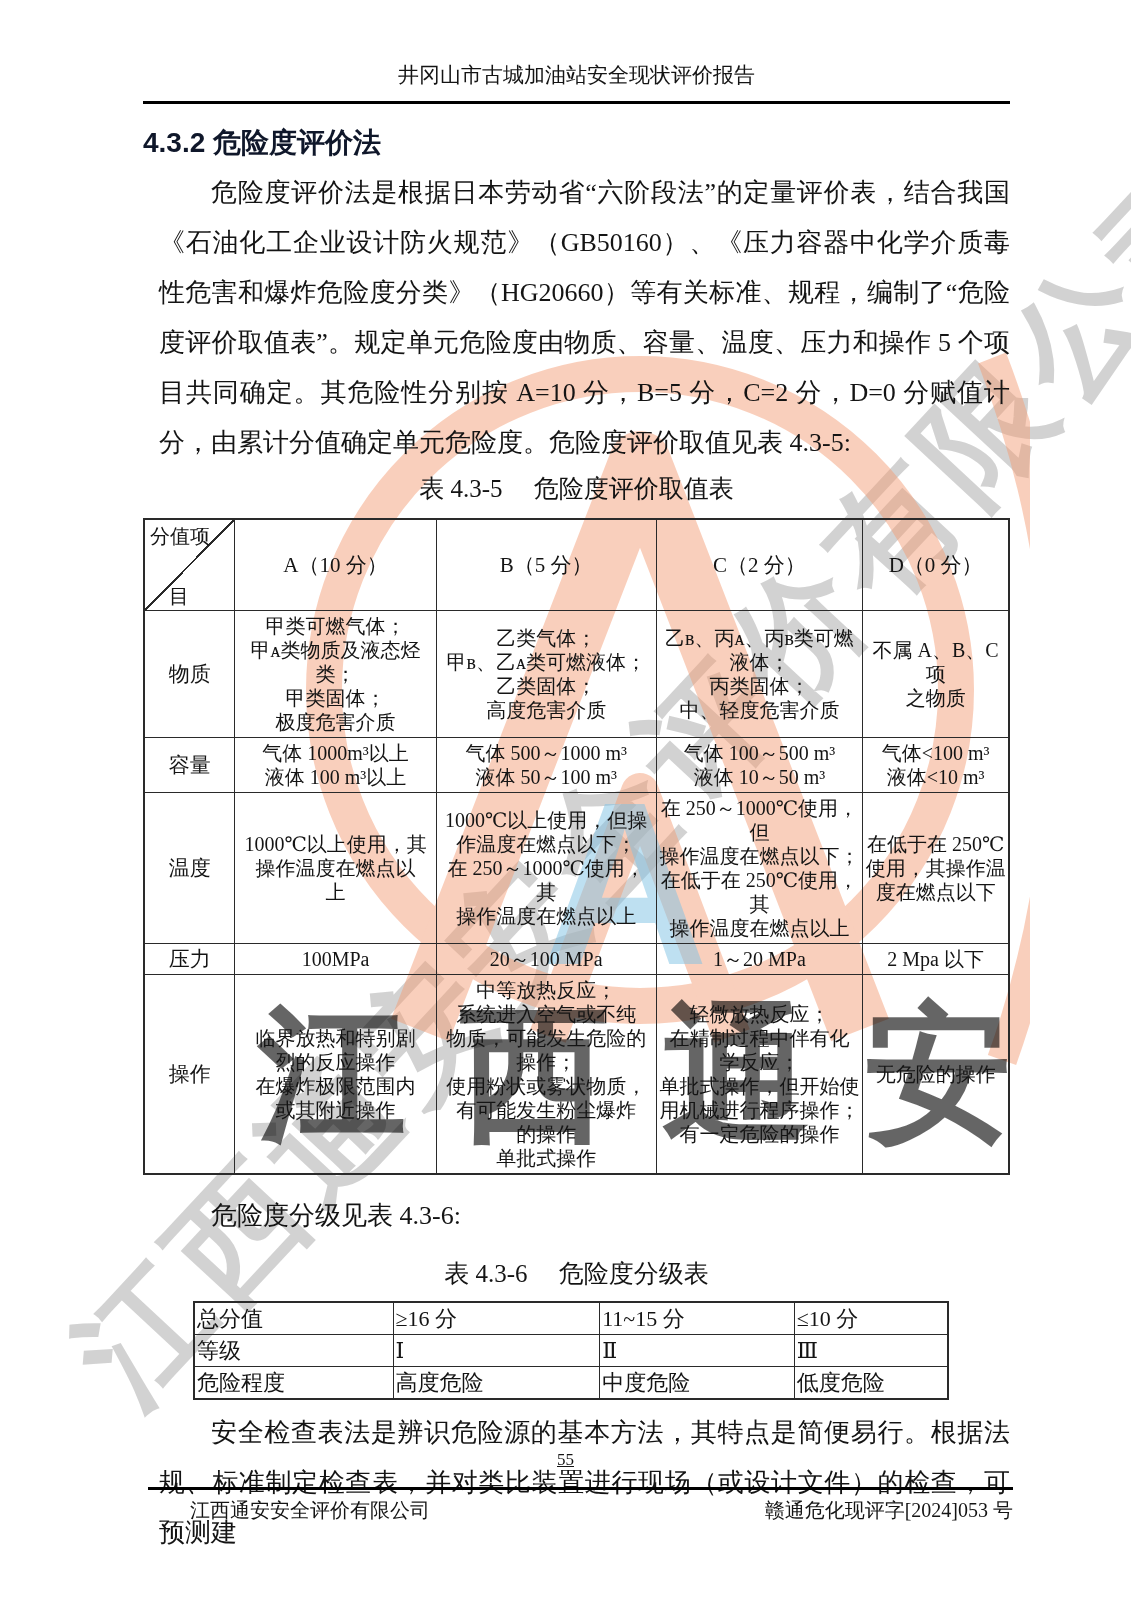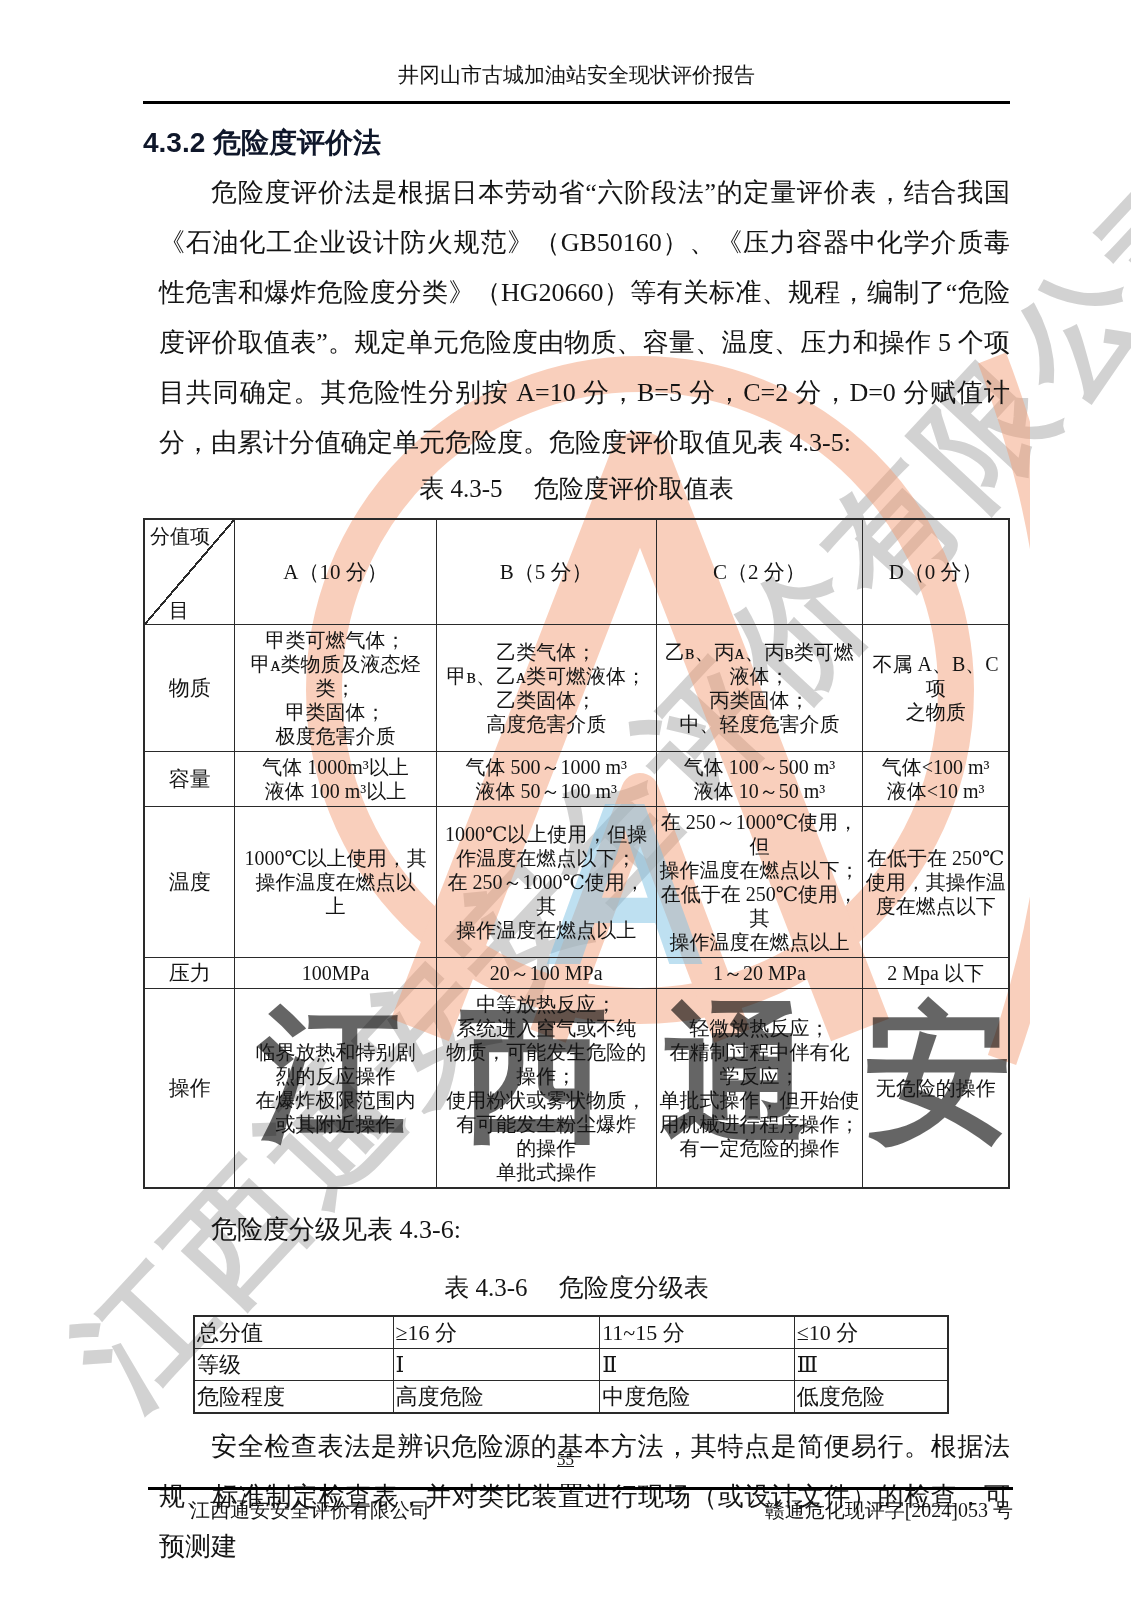--- a/index.html
+++ b/index.html
@@ -28,21 +28,21 @@
   p.body{font-size:26px;line-height:50px;text-align:justify;text-indent:52px;margin:8px 0 0 16px;}
   p.note{font-size:26px;line-height:50px;text-indent:52px;margin:16px;}
   .caption{text-align:center;font-size:25px;line-height:34px;margin-top:4px;}
 
   table{border-collapse:collapse;}
   #t1{width:100%;margin-top:12px;border:2px solid #2a2a2a;table-layout:fixed;}
   #t1 td{border:1px solid #2a2a2a;text-align:center;vertical-align:middle;
          font-size:20px;line-height:24px;padding:3px 2px;white-space:pre-line;}
   #t1 tr.hdr td{height:54px;font-size:21px;}
   #t1 td.rowlab{font-size:21px;}
-  #t1 td.corner{position:relative;padding:16px;
+  #t1 td.corner{position:relative;padding:9px;
       background:linear-gradient(to bottom right,
         transparent calc(50% - 1px), #2a2a2a calc(50% - 1px),
         #2a2a2a calc(50% + 1px), transparent calc(50% + 1px));font-family:Liberation Serif, serif;}
   #t1 td.corner .c1{position:absolute;top:4px;left:5px;font-size:20px;}
   #t1 td.corner .c2{position:absolute;bottom:2px;left:24px;font-size:20px;}
 
   #t2{width:756px;margin:10px 0 0 50px;border:2px solid #2a2a2a;table-layout:fixed;}
   #t2 td{border:1px solid #2a2a2a;text-align:left;vertical-align:middle;
          font-size:22px;height:31px;padding:0 2px;}
 

